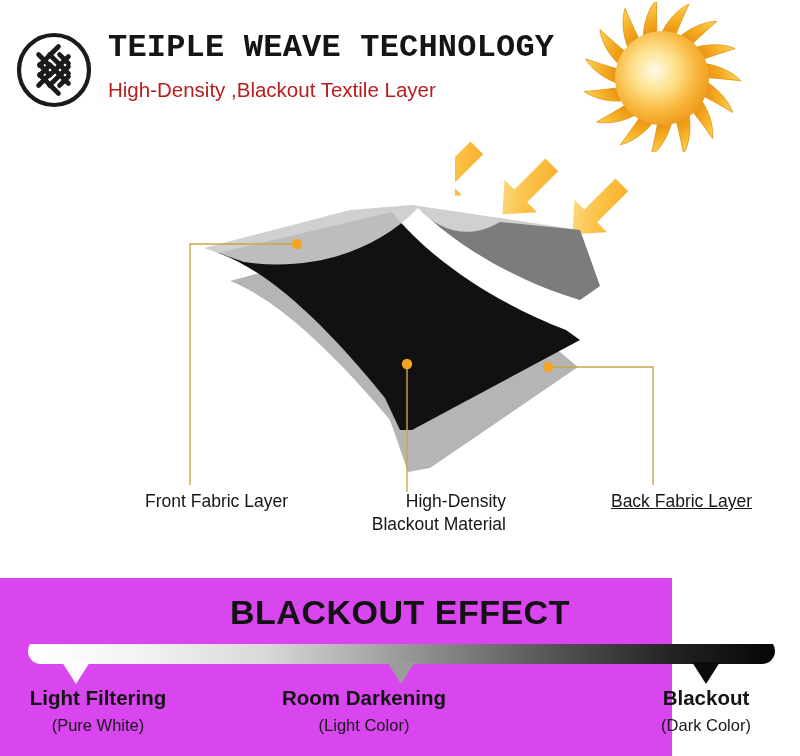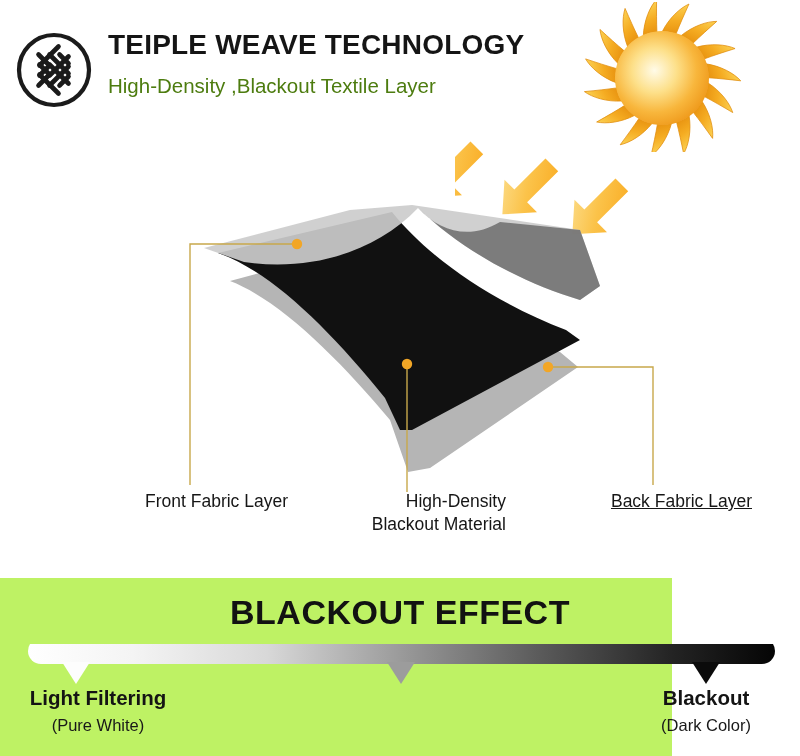--- a/index.html
+++ b/index.html
@@ -26,32 +26,33 @@
     position: absolute;
     left: 14px; top: 30px;
     width: 80px; height: 80px;
   }
   #header-text {
     position: absolute;
     left: 108px; top: 30px;
     width: 460px;
   }
   #headline {
-    font-size: 28px;
+    font-size: 32px;
     font-weight: bold;
     letter-spacing: 0.2px;
     line-height: 1.1;
     color: #151515;
     white-space: nowrap;
+    font-family: Liberation Mono, monospace;
   }
   #subhead {
     margin-top: 13px;
     font-size: 20.5px;
     font-weight: normal;
-    color: #4d7c0f;
+    color: #b91c1c;
     white-space: nowrap;
   }
 
   #sun {
     position: absolute;
     left: 556px; top: 2px;
     width: 214px; height: 150px;
   }
   #rays-arrows {
     position: absolute;
@@ -68,21 +69,21 @@
   }
   #label-front { left: 92px;  top: 490px; width: 196px; }
   #label-mid   { left: 310px; top: 490px; width: 196px; }
   #label-back  { left: 556px; top: 490px; width: 196px; text-decoration: underline; }
 
   
   #effect-panel {
     position: absolute;
     left: 0; top: 578px;
     width: 672px; height: 178px;
-    background: #bef264;
+    background: #d946ef;
   }
   #effect-title {
     position: absolute;
     left: 0; top: 15px;
     width: 800px;
     text-align: center;
     font-size: 34px;
     font-weight: bold;
     letter-spacing: 0.5px;
     color: #121212;
@@ -317,18 +318,22 @@
     <polygon points="62,18 90,18 76,40" fill="#fdfdfd"></polygon>
     <polygon points="387,18 415,18 401,40" fill="#9c9c9c"></polygon>
     <polygon points="692,18 720,18 706,40" fill="#0b0b0b"></polygon>
   </svg>
 
   <div class="scale-label" id="scale-label-0">
     <span class="main">Light Filtering</span>
     <span class="sub">(Pure White)</span>
   </div>
 
+  <div class="scale-label" id="scale-label-1">
+    <span class="main">Room Darkening</span>
+    <span class="sub">(Light Color)</span>
+  </div>
 
   <div class="scale-label" id="scale-label-2">
     <span class="main">Blackout</span>
     <span class="sub">(Dark Color)</span>
   </div>
 </div>
 
 </body></html>

